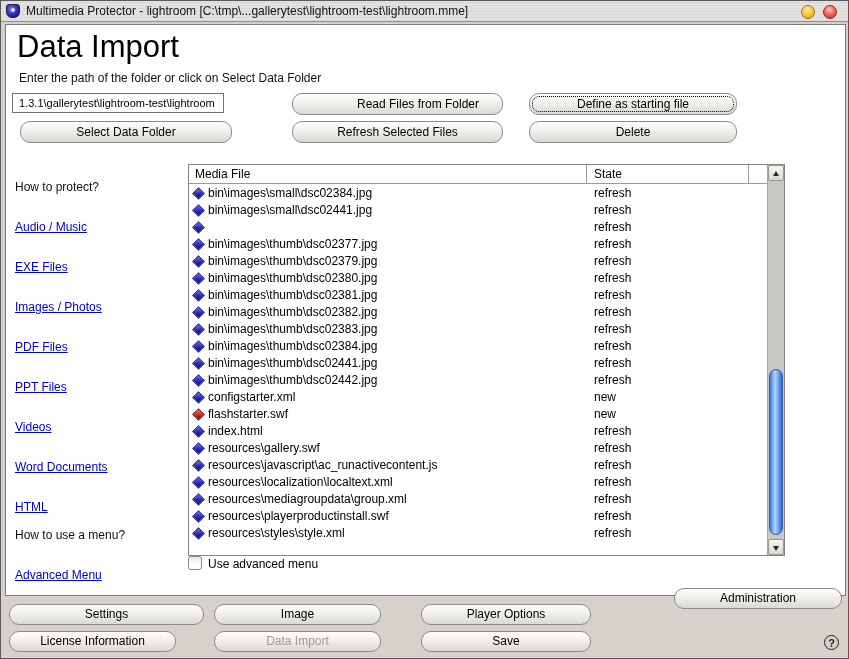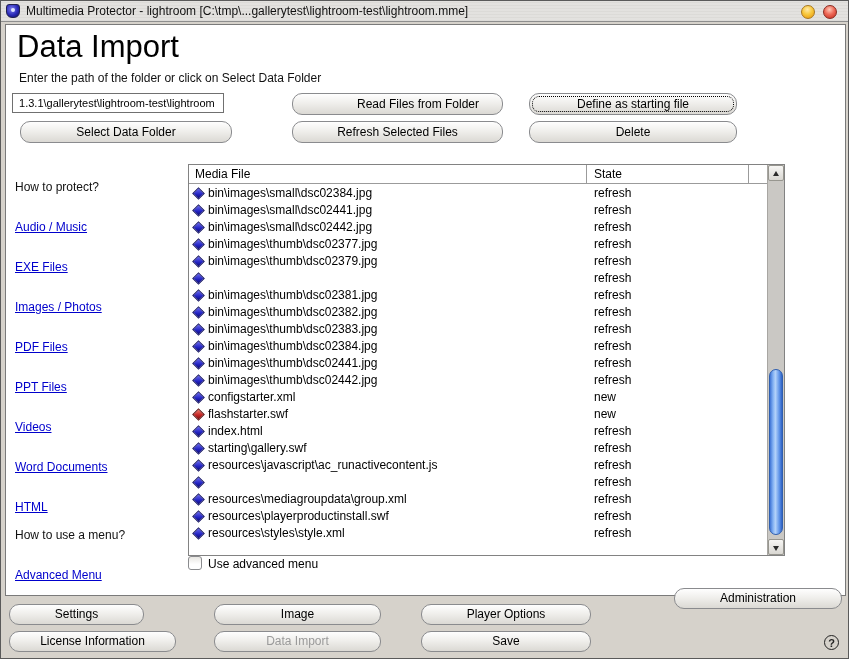--- a/index.html
+++ b/index.html
@@ -117,21 +117,21 @@
   .checkbox-label { position:absolute; left:20px; top:1px; white-space:nowrap; }
 
   
   .fbtn {
     position:absolute; height:21px; border:1px solid #8a8b8e; border-radius:10px;
     background:linear-gradient(#fefefe, #f0efec 45%, #dbd9d4);
     font-size:12px; color:#000; text-align:center; line-height:19px;
     font-family:"Liberation Sans", sans-serif;
   }
   .fbtn:disabled, .fbtn.disabled { color:#9a9a9a; }
-  .f-settings { left:8px; top:603px; width:135px; }
+  .f-settings { left:8px; top:603px; width:195px; }
   .f-image { left:213px; top:603px; width:167px; }
   .f-player { left:420px; top:603px; width:170px; }
   .f-admin { left:673px; top:587px; width:168px; }
   .f-license { left:8px; top:630px; width:167px; }
   .f-dataimport { left:213px; top:630px; width:167px; }
   .f-save { left:420px; top:630px; width:170px; }
   .help-icon {
     position:absolute; right:9px; top:634px; width:15px; height:15px;
     border:1.5px solid #222; border-radius:50%;
     font-size:11px; font-weight:bold; color:#222;
@@ -195,35 +195,35 @@
             <span class="fname">bin\images\small\dsc02384.jpg</span>
             <span class="fstate">refresh</span>
           </div>
           <div class="trow">
             <span class="diamond blue"></span>
             <span class="fname">bin\images\small\dsc02441.jpg</span>
             <span class="fstate">refresh</span>
           </div>
           <div class="trow">
             <span class="diamond blue"></span>
-            <span class="fname">bin\images\small\dsc02442.jpg</span>
             <span class="fstate">refresh</span>
           </div>
           <div class="trow">
             <span class="diamond blue"></span>
             <span class="fname">bin\images\thumb\dsc02377.jpg</span>
             <span class="fstate">refresh</span>
           </div>
           <div class="trow">
             <span class="diamond blue"></span>
             <span class="fname">bin\images\thumb\dsc02379.jpg</span>
             <span class="fstate">refresh</span>
           </div>
           <div class="trow">
             <span class="diamond blue"></span>
+            <span class="fname">bin\images\thumb\dsc02380.jpg</span>
             <span class="fstate">refresh</span>
           </div>
           <div class="trow">
             <span class="diamond blue"></span>
             <span class="fname">bin\images\thumb\dsc02381.jpg</span>
             <span class="fstate">refresh</span>
           </div>
           <div class="trow">
             <span class="diamond blue"></span>
             <span class="fname">bin\images\thumb\dsc02382.jpg</span>
@@ -259,30 +259,31 @@
             <span class="fname">flashstarter.swf</span>
             <span class="fstate">new</span>
           </div>
           <div class="trow">
             <span class="diamond blue"></span>
             <span class="fname">index.html</span>
             <span class="fstate">refresh</span>
           </div>
           <div class="trow">
             <span class="diamond blue"></span>
-            <span class="fname">starting\gallery.swf</span>
+            <span class="fname">resources\gallery.swf</span>
             <span class="fstate">refresh</span>
           </div>
           <div class="trow">
             <span class="diamond blue"></span>
             <span class="fname">resources\javascript\ac_runactivecontent.js</span>
             <span class="fstate">refresh</span>
           </div>
           <div class="trow">
             <span class="diamond blue"></span>
+            <span class="fname">resources\localization\localtext.xml</span>
             <span class="fstate">refresh</span>
           </div>
           <div class="trow">
             <span class="diamond blue"></span>
             <span class="fname">resources\mediagroupdata\group.xml</span>
             <span class="fstate">refresh</span>
           </div>
           <div class="trow">
             <span class="diamond blue"></span>
             <span class="fname">resources\playerproductinstall.swf</span>

